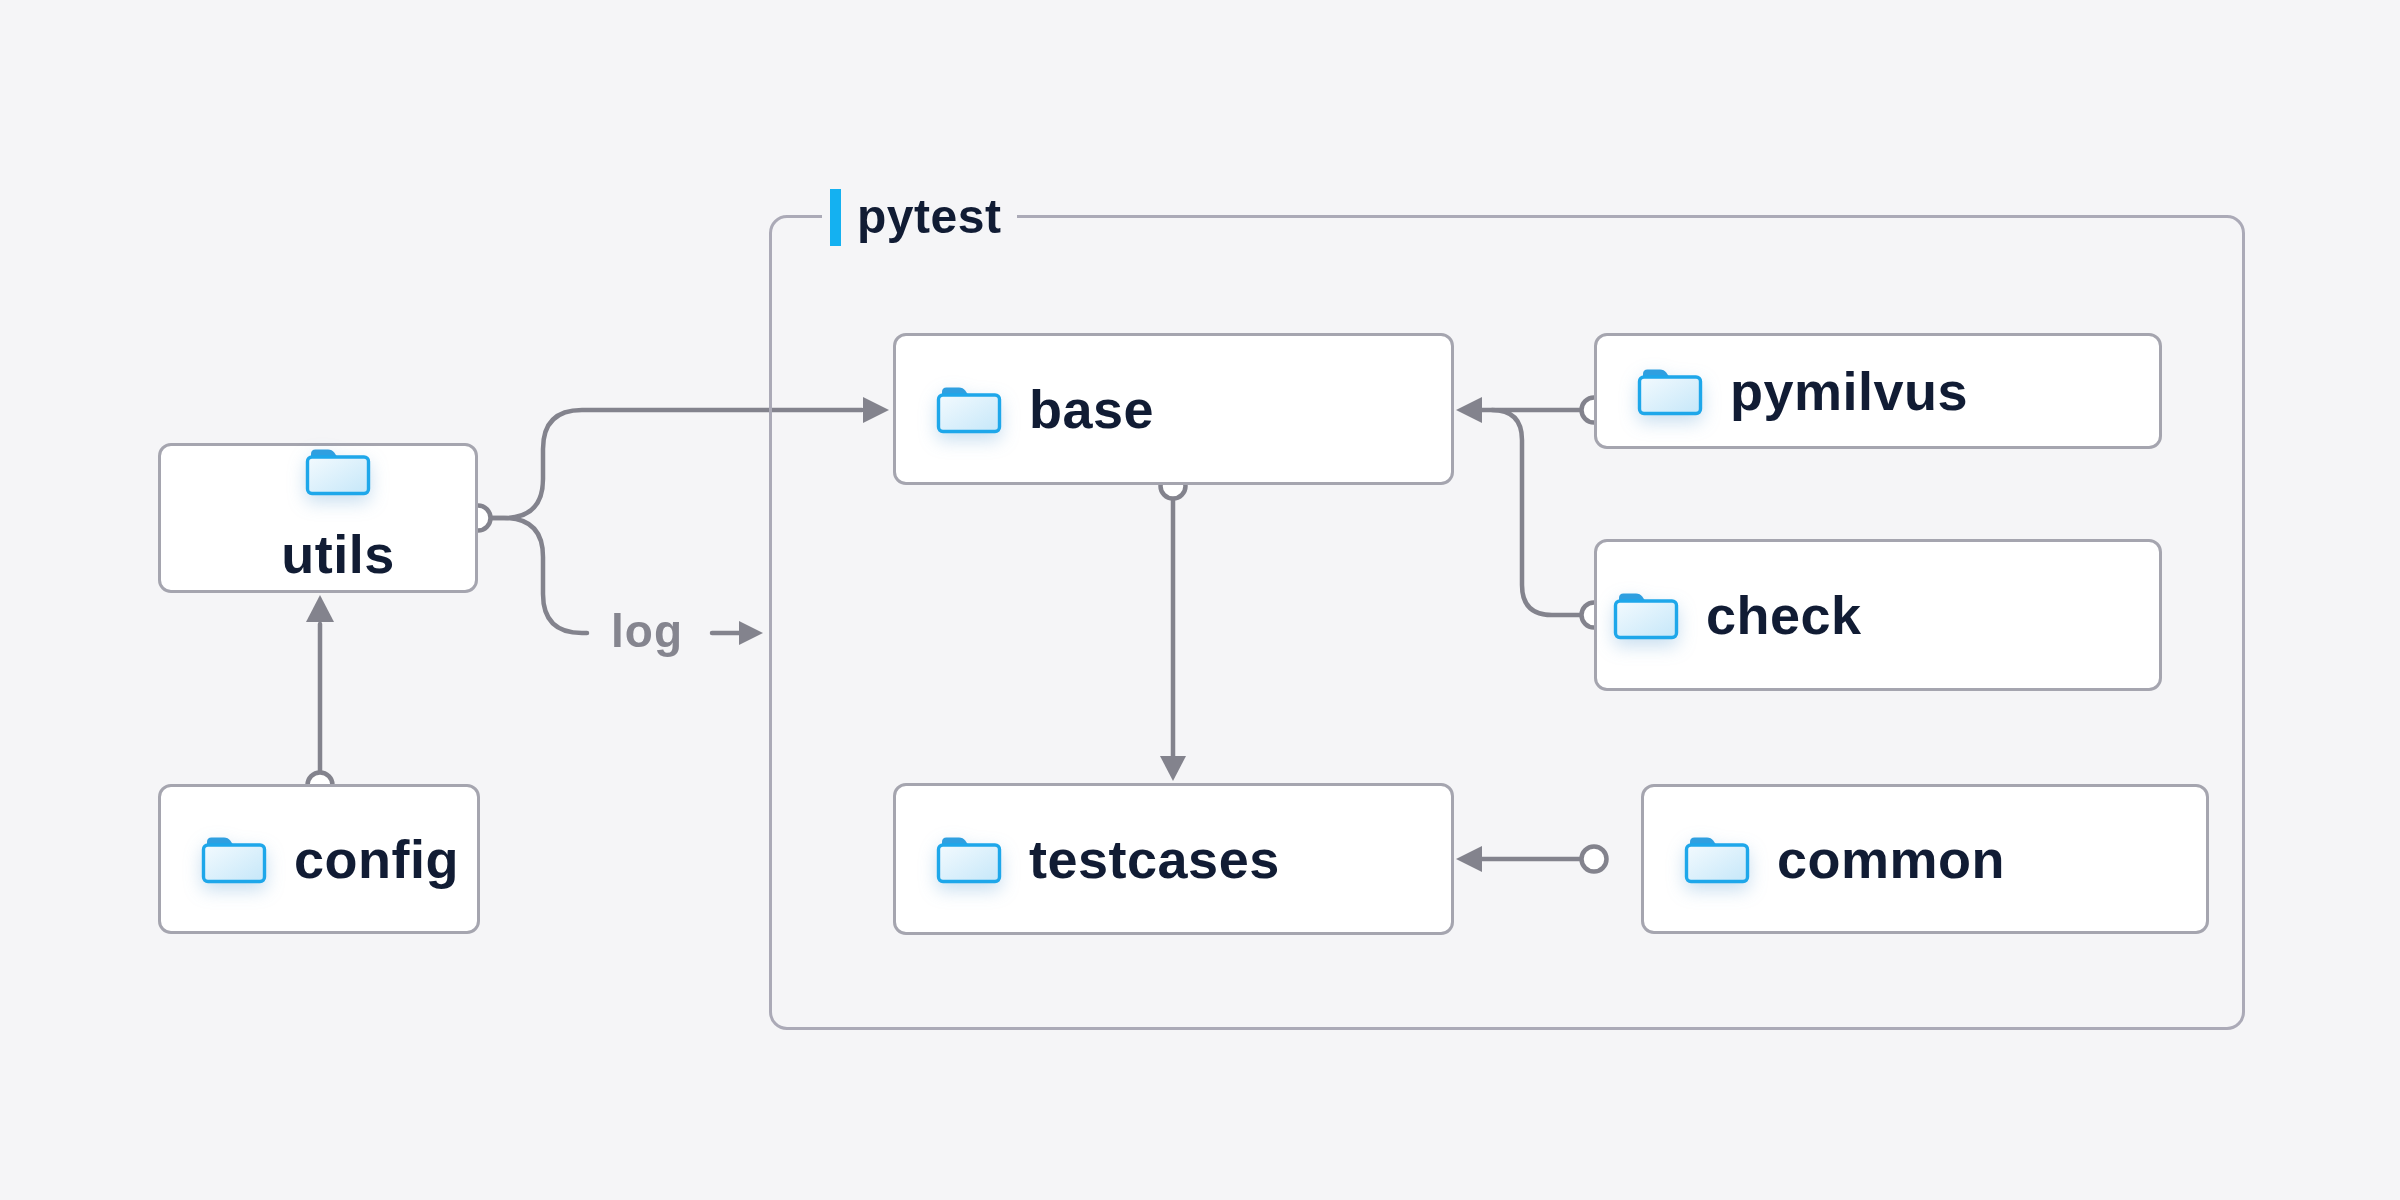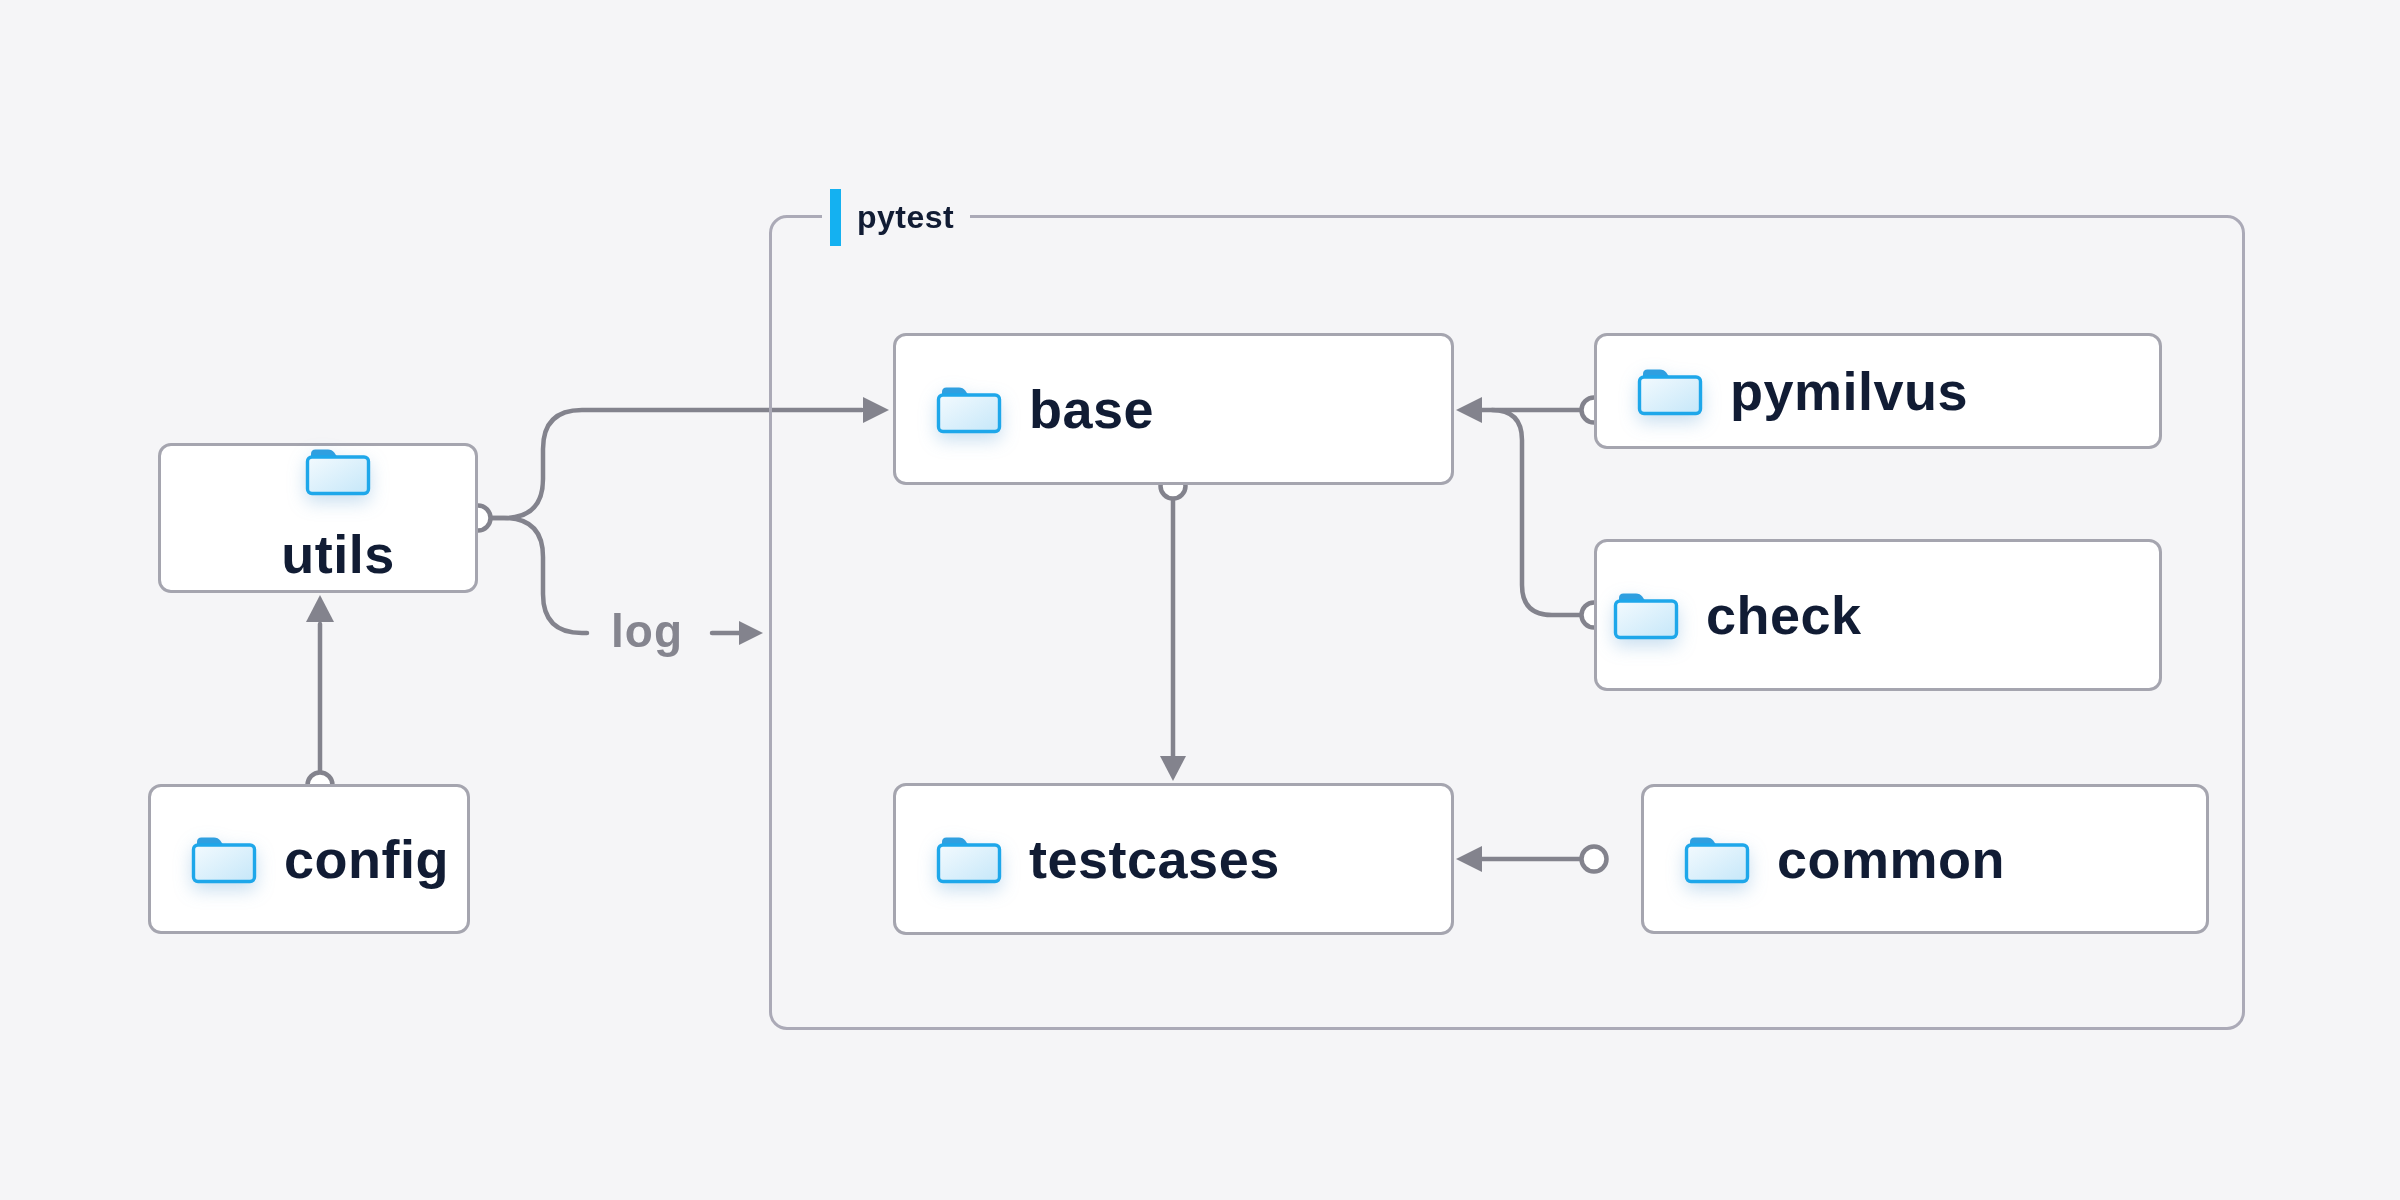--- a/index.html
+++ b/index.html
@@ -39,21 +39,21 @@
     gap: 16px;
     background: #f5f5f7;
     padding: 0 16px 0 8px;
   }
   .legend-bar {
     width: 11px;
     height: 57px;
     background: #14b1f1;
   }
   .legend-text {
-    font-size: 32px;
+    font-size: 48px;
     font-weight: 700;
     color: #111c34;
     line-height: 1;
     letter-spacing: 0.5px;
     text-align: right;
   }
   .node {
     position: absolute;
     background: #ffffff;
     border: 3px solid #a5a5af;
@@ -157,21 +157,21 @@
 
   <span class="edge-label-log">log</span>
 
   <div class="node" style="left:158px; top:443px; width:320px; height:150px;flex-direction:column;">
     <svg class="icon" viewBox="0 0 66 50">
         <use href="#folder-sym"></use>
       </svg>
     <span class="node-label">utils</span>
   </div>
 
-  <div class="node" style="left:148px; top:784px; width:322px; height:150px;">
+  <div class="node" style="left:158px; top:784px; width:322px; height:150px;">
     <svg class="icon" viewBox="0 0 66 50">
         <use href="#folder-sym"></use>
       </svg>
     <span class="node-label">config</span>
   </div>
 
   <div class="node" style="left:893px; top:333px; width:561px; height:152px;">
     <svg class="icon" viewBox="0 0 66 50">
         <use href="#folder-sym"></use>
       </svg>

